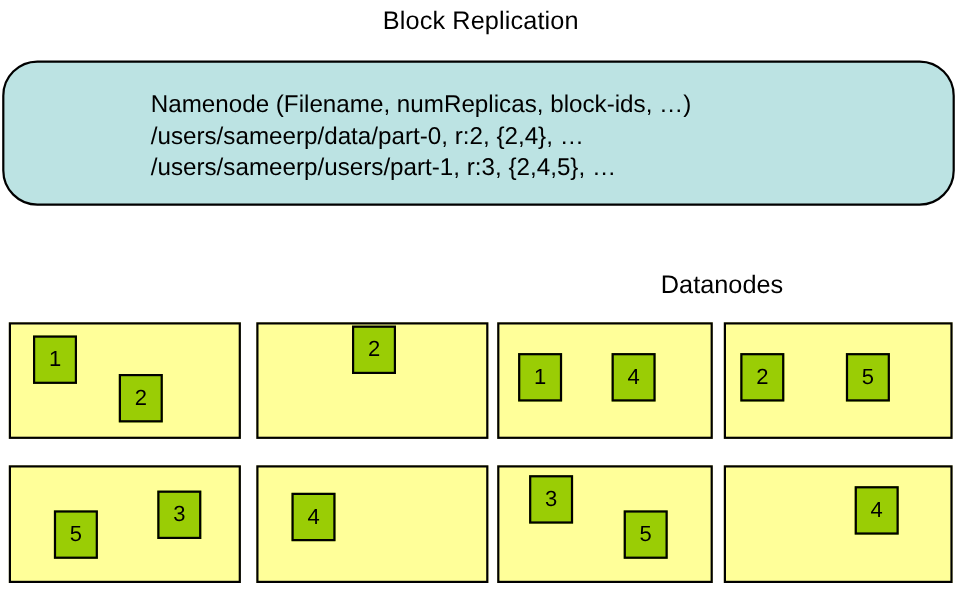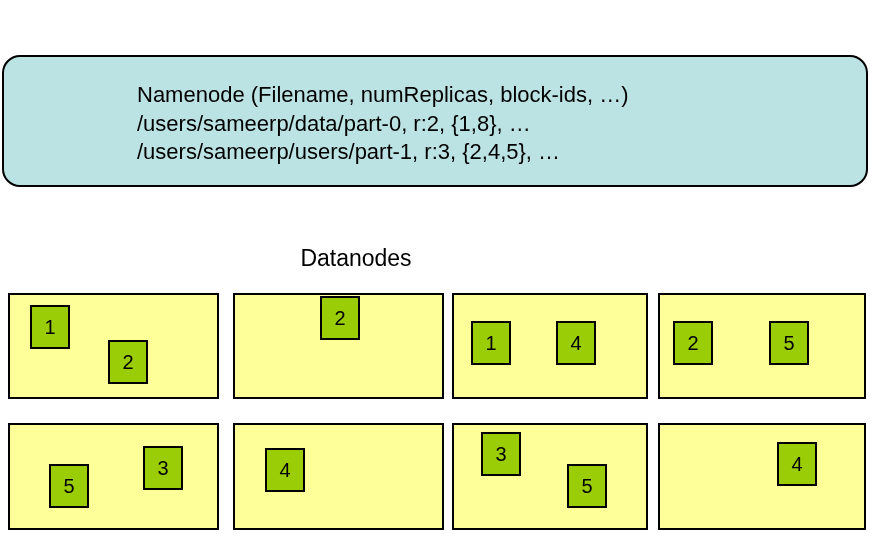--- a/index.html
+++ b/index.html
@@ -40,41 +40,41 @@
   
   .namenode-box {
     position: absolute;
     left: 2px;
     top: 55px;
     width: 866px;
     height: 132px;
     box-sizing: border-box;
     background: #bce3e3;
     border: 2px solid #000000;
-    border-radius: 18px;
+    border-radius: 32px;
   }
   .namenode-lines {
     position: absolute;
     left: 133px;
     top: 24px;
     font-size: 22px;
     line-height: 28.5px;
     white-space: nowrap;
   }
   .namenode-lines .nn-line {
     display: block;
   }
 
   
   .datanodes-label {
     position: absolute;
     left: 0;
     top: 244px;
     width: 712px;
-    text-align: center;
+    text-align: right;
     font-size: 23px;
     line-height: 28px;
     white-space: nowrap;
   }
 
   
   .datanode-grid {
     position: absolute;
     left: 0;
     top: 0;
@@ -100,25 +100,26 @@
     line-height: 40px;
     text-align: center;
     color: #000000;
   }
 </style>
 </head>
 <body>
 
 <div id="diagram">
 
+  <div class="title">Block Replication</div>
 
   <div class="namenode-box">
     <div class="namenode-lines">
       <span class="nn-line">Namenode (Filename, numReplicas, block-ids, …)</span>
-      <span class="nn-line">/users/sameerp/data/part-0, r:2, {1,8}, …</span>
+      <span class="nn-line">/users/sameerp/data/part-0, r:2, {2,4}, …</span>
       <span class="nn-line">/users/sameerp/users/part-1, r:3, {2,4,5}, …</span>
     </div>
   </div>
 
   <div class="datanodes-label">Datanodes</div>
 
   <div class="datanode-grid" id="datanode-grid">
       <div class="datanode" style="left: 8px; top: 293px; width: 211px; height: 106px;"></div>
       <div class="block" style="left: 30px; top: 305px;">1</div>
       <div class="block" style="left: 108px; top: 340px;">2</div>

